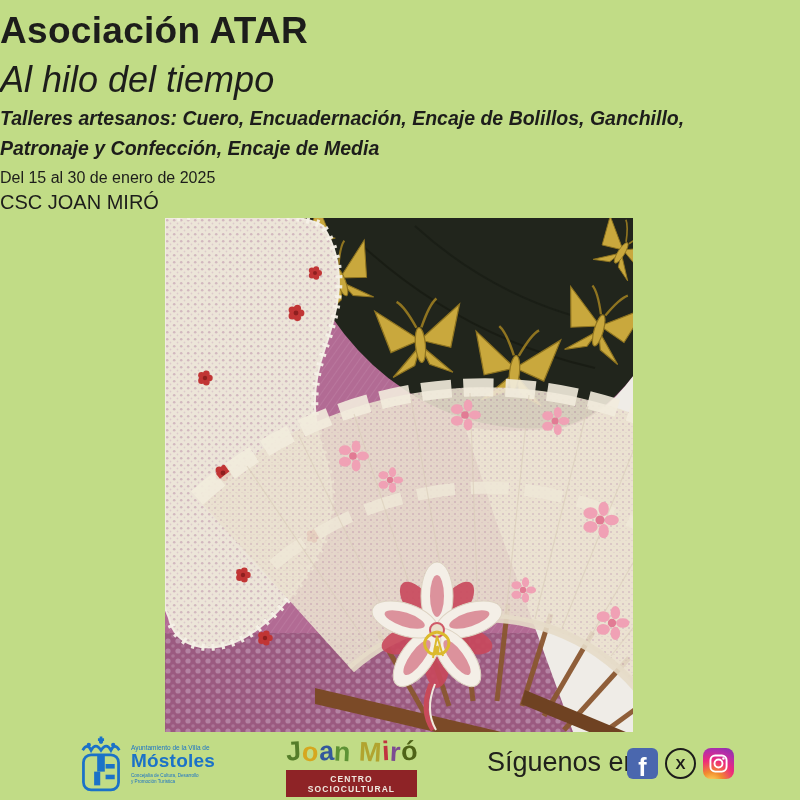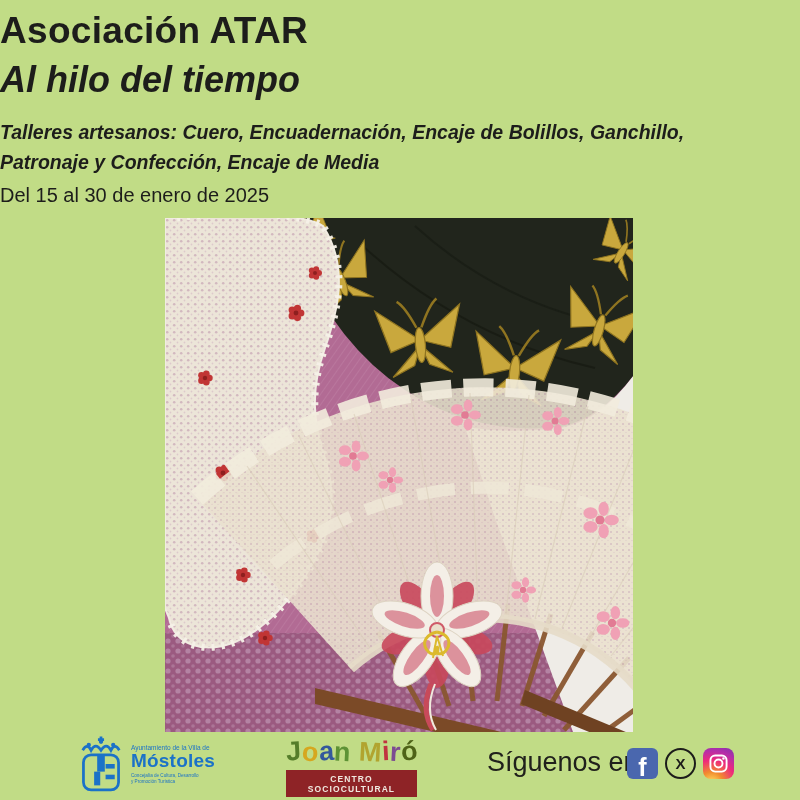--- a/index.html
+++ b/index.html
@@ -1,23 +1,23 @@
 <!DOCTYPE html>
 <html style="--bg: #c1dc86; --blue: #1b72c8; --banner: #8e2326;"><head>
 <meta charset="utf-8">
 <style>
   html,body{margin:0;padding:0;background:#888}
   .poster{position:relative;width:800px;height:800px;overflow:hidden;
     background:var(--bg,#c1dc86);font-family:"Liberation Sans",sans-serif;color:#1d1d1b}
   
   .header{position:absolute;top:10px;left:0;width:100%;text-align:left}
   .title{font-size:37px;font-weight:bold;letter-spacing:.3px;line-height:1.15}
-  .subtitle{font-size:36px;font-weight:bold;font-style:italic;margin-top:7px;line-height:1.1}
-  .workshops{font-size:19.5px;font-weight:bold;font-style:italic;margin-top:18px;line-height:1.55}
-  .dates{font-size:20px;margin-top:4px;line-height:1.3}
+  .subtitle{font-size:36px;font-weight:normal;font-style:italic;margin-top:7px;line-height:1.1}
+  .workshops{font-size:19.5px;font-weight:bold;font-style:italic;margin-top:4px;line-height:1.55}
+  .dates{font-size:16px;margin-top:4px;line-height:1.3}
   .venue{font-size:20px;margin-top:1px;line-height:1.3}
   
   .photo{position:absolute;left:165px;top:218px;width:468px;height:514px;display:block}
   
   .mostoles{position:absolute;left:78px;top:735px;display:flex;gap:7px;color:var(--blue,#1b72c8);align-items:center}
   .m-text{display:flex;flex-direction:column;justify-content:center}
   .m-pre{font-size:6.5px;line-height:1.1}
   .m-name{font-size:19px;font-weight:bold;line-height:1.05;letter-spacing:.2px}
   .m-dept{font-size:4.6px;line-height:1.25;margin-top:2px}
   
@@ -44,20 +44,21 @@
 <div class="poster">
 
   <div class="header">
     <div class="title">Asociación ATAR</div>
     <div class="subtitle">Al hilo del tiempo</div>
     <div class="workshops">
       <div>Talleres artesanos: Cuero, Encuadernación, Encaje de Bolillos, Ganchillo,</div>
       <div>Patronaje y Confección, Encaje de Media</div>
     </div>
     <div class="dates">Del 15 al 30 de enero de 2025</div>
+    <div class="venue">CSC JOAN MIRÓ</div>
   </div>
 
   <svg class="photo" viewBox="0 0 468 514" aria-hidden="true">
     <defs>
       <pattern id="fabricPat" width="6" height="6" patternUnits="userSpaceOnUse" patternTransform="rotate(35)">
         <rect width="6" height="6" fill="#b26b94"></rect>
         <path d="M0,0 V6" stroke="#c083a7" stroke-width="1"></path>
       </pattern>
       <pattern id="crochetPat" width="10" height="10" patternUnits="userSpaceOnUse">
         <rect width="10" height="10" fill="#9b5a80"></rect>

